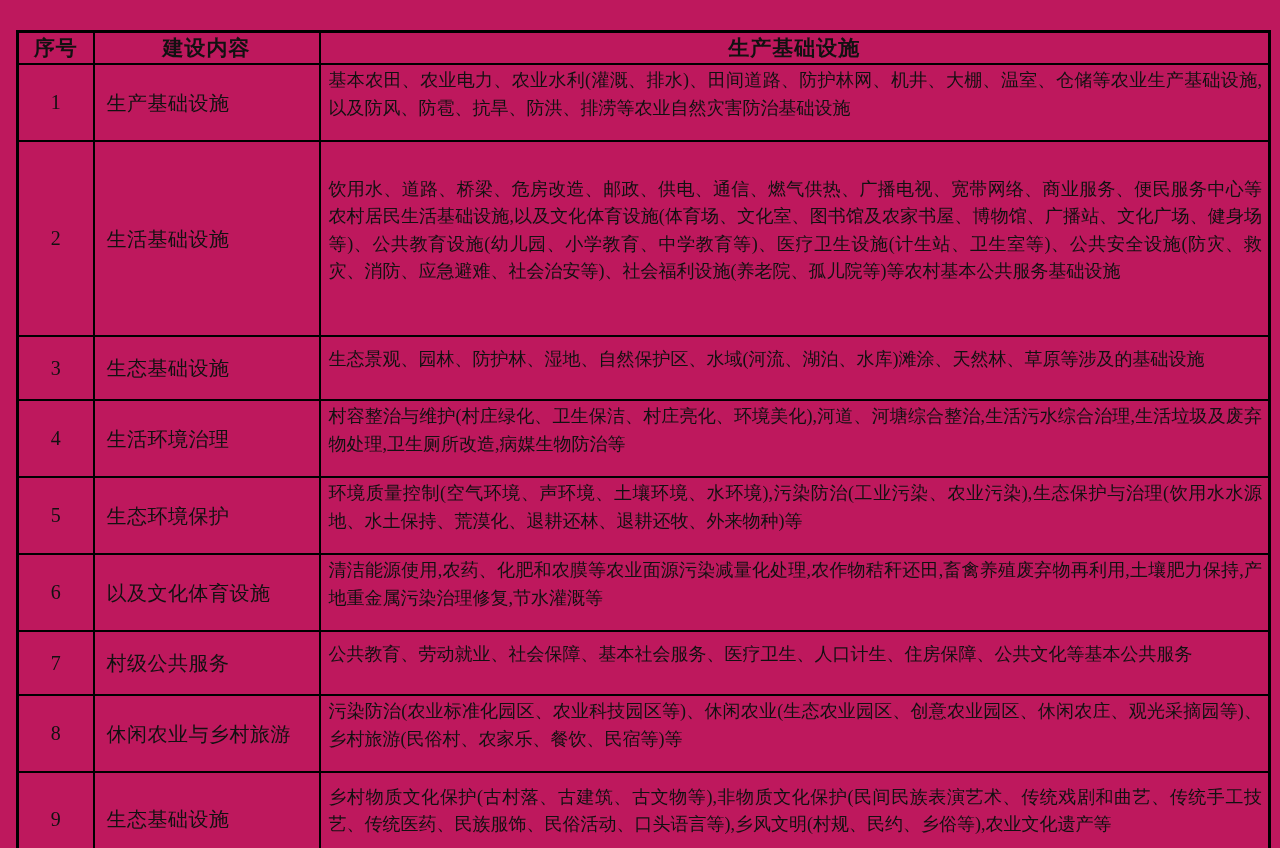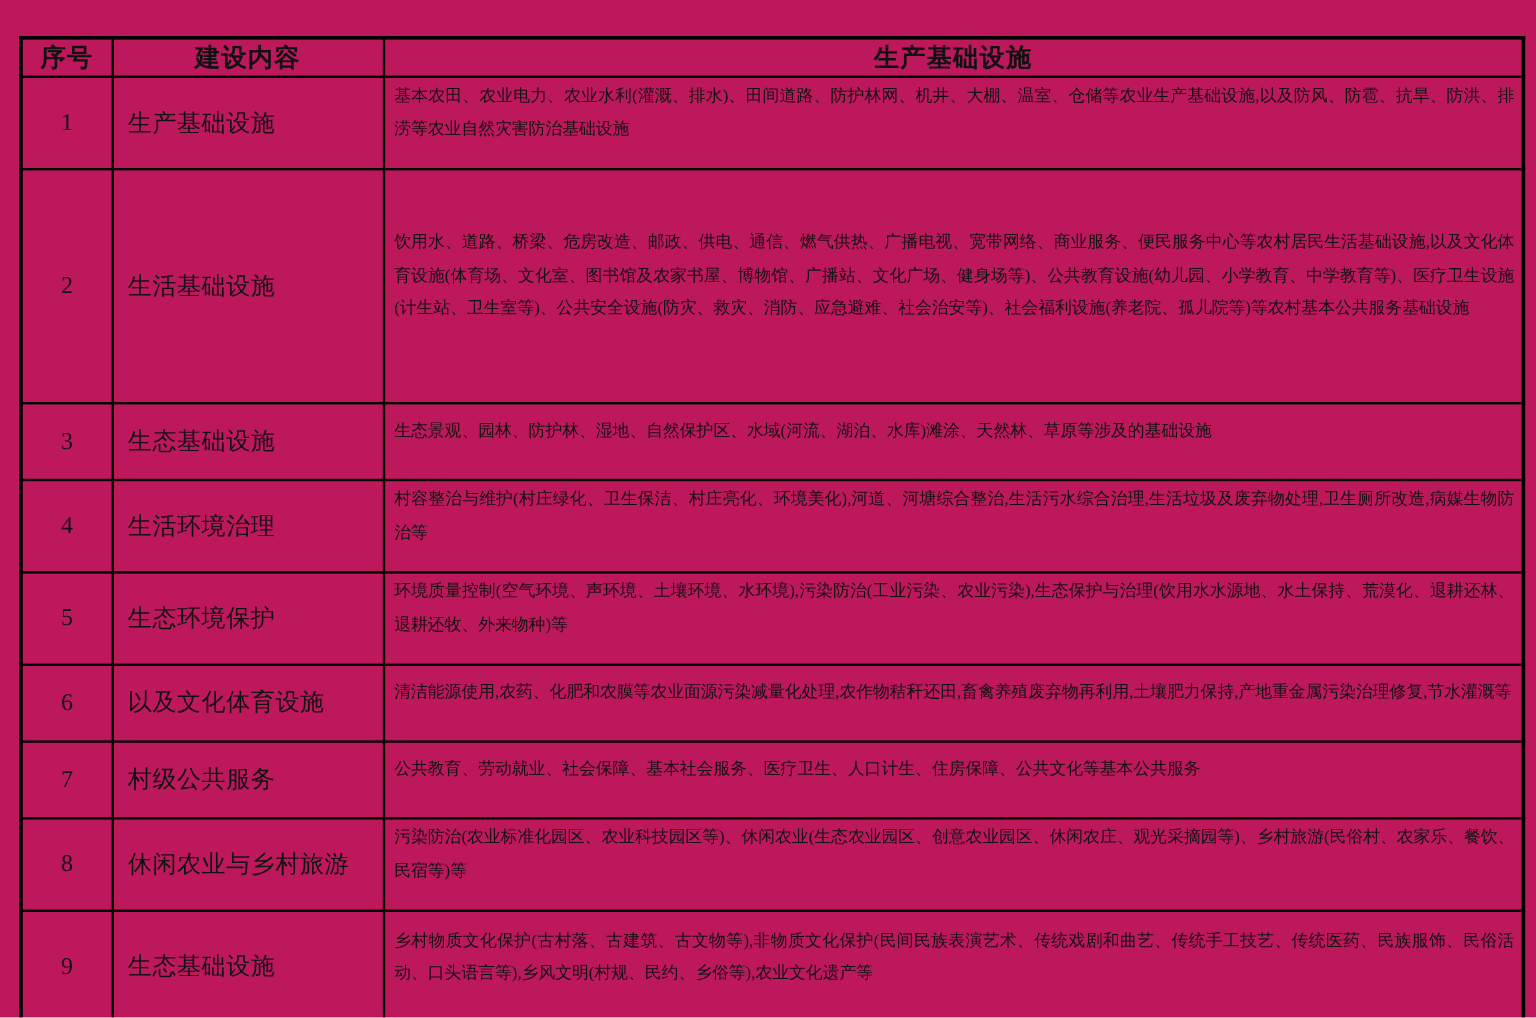--- a/index.html
+++ b/index.html
@@ -49,21 +49,21 @@
       font-size: 20px;
       padding: 2px 4px;
     }
     td.col-content {
       font-size: 20px;
       padding: 2px 6px 2px 12px;
       letter-spacing: 0.5px;
       line-height: 26px;
     }
     td.col-objects {
-      font-size: 14px;
+      font-size: 18px;
       padding: 2px 6px 18px 8px;
       line-height: 27.5px;
       text-align: justify;
       text-justify: inter-ideograph;
     }
     
     tr.r1  td { height: 66px; }
     tr.r2  td { height: 195px; }
     tr.r3  td { height: 64px; }
     tr.r4  td { height: 64px; }

